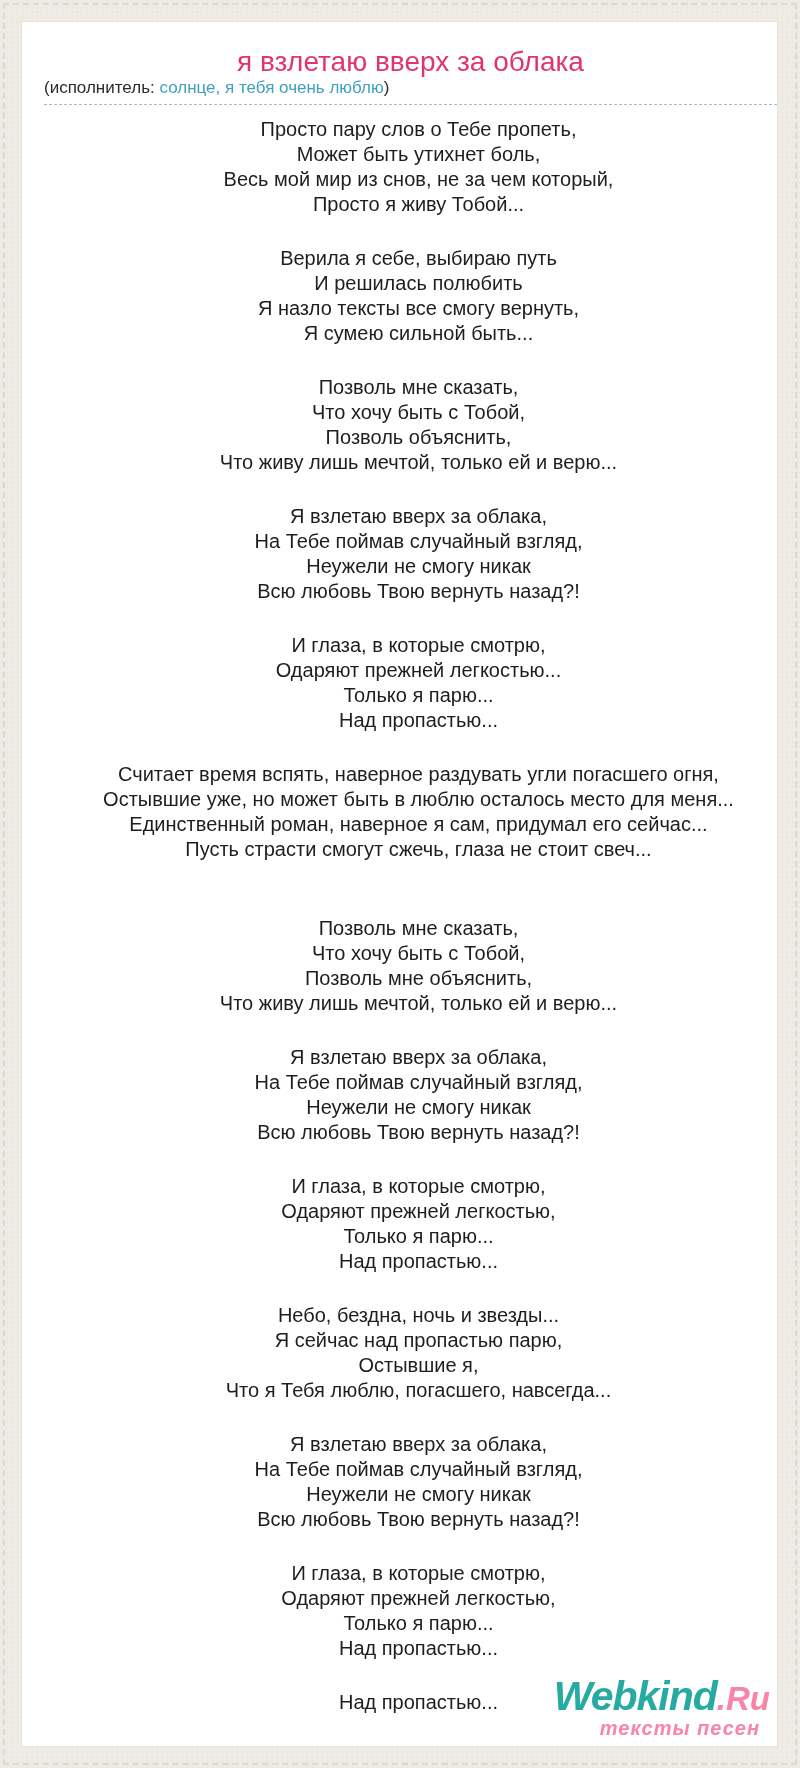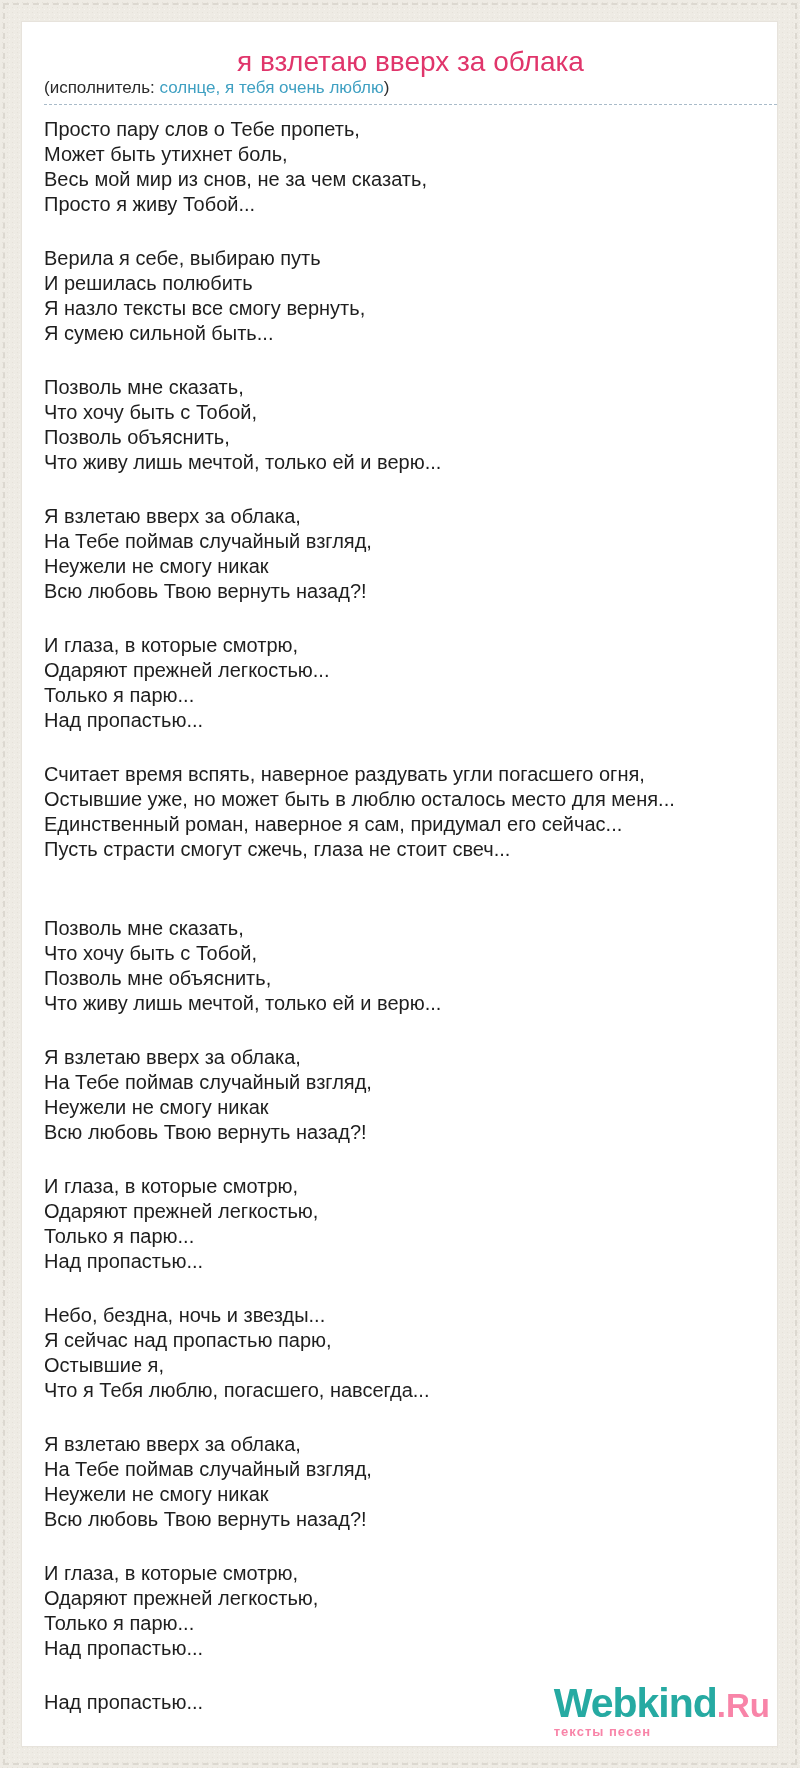--- a/index.html
+++ b/index.html
@@ -63,52 +63,53 @@
     cursor: pointer;
   }
 
   .lyrics {
     margin-top: 12px;
     font-size: 20px;
     line-height: 25px;
     color: #1e1e1e;
   }
 
-  .verse { margin: 0 0 29px 0; }
+  .verse { margin: 0 0 29px 16px; text-align: center; }
   .verse:last-child { margin-bottom: 0; }
 
   .logo {
     position: absolute;
     right: 7px;
     bottom: 8px;
-    text-align: left;
+    text-align: right;
     line-height: 1;
     text-decoration: none;
     display: block;
+    font-style: italic;
   }
 
   .logo-top { white-space: nowrap; }
 
   .logo-main {
     font-size: 41px;
     font-weight: bold;
     letter-spacing: -1px;
     color: #26aaa2;
   }
 
   .logo-suffix {
     font-size: 33px;
     font-weight: bold;
     color: #f884a8;
   }
 
   .logo-tagline {
     margin-top: 1px;
-    margin-right: 18px;
-    font-size: 13px;
+    margin-right: 10px;
+    font-size: 20px;
     font-weight: bold;
     letter-spacing: 1px;
     color: #f884a8;
   }
 </style>
 </head>
 <body>
 
 <div class="page">
   <div class="stitch"></div>
@@ -116,21 +117,21 @@
   <div class="card">
 
     <h1 class="song-title">я взлетаю вверх за облака</h1>
 
     <div class="artist-line"><span>(исполнитель:</span>
       <a class="artist-link">солнце, я тебя очень люблю</a><span>)</span>
     </div>
 
     <div class="lyrics">
 
-    <p class="verse"><span>Просто пару слов о Тебе пропеть,</span><br><span>Может быть утихнет боль,</span><br><span>Весь мой мир из снов, не за чем сказать,</span><br><span>Просто я живу Тобой...</span></p>
+    <p class="verse"><span>Просто пару слов о Тебе пропеть,</span><br><span>Может быть утихнет боль,</span><br><span>Весь мой мир из снов, не за чем который,</span><br><span>Просто я живу Тобой...</span></p>
         <p class="verse"><span>Верила я себе, выбираю путь</span><br><span>И решилась полюбить</span><br><span>Я назло тексты все смогу вернуть,</span><br><span>Я сумею сильной быть...</span></p>
         <p class="verse"><span>Позволь мне сказать,</span><br><span>Что хочу быть с Тобой,</span><br><span>Позволь объяснить,</span><br><span>Что живу лишь мечтой, только ей и верю...</span></p>
         <p class="verse"><span>Я взлетаю вверх за облака,</span><br><span>На Тебе поймав случайный взгляд,</span><br><span>Неужели не смогу никак</span><br><span>Всю любовь Твою вернуть назад?!</span></p>
         <p class="verse"><span>И глаза, в которые смотрю,</span><br><span>Одаряют прежней легкостью...</span><br><span>Только я парю...</span><br><span>Над пропастью...</span></p>
         <p class="verse"><span>Считает время вспять, наверное раздувать угли погасшего огня,</span><br><span>Остывшие уже, но может быть в люблю осталось место для меня...</span><br><span>Единственный роман, наверное я сам, придумал его сейчас...</span><br><span>Пусть страсти смогут сжечь, глаза не стоит свеч...</span></p>
         <p class="verse"><br><span>Позволь мне сказать,</span><br><span>Что хочу быть с Тобой,</span><br><span>Позволь мне объяснить,</span><br><span>Что живу лишь мечтой, только ей и верю...</span></p>
         <p class="verse"><span>Я взлетаю вверх за облака,</span><br><span>На Тебе поймав случайный взгляд,</span><br><span>Неужели не смогу никак</span><br><span>Всю любовь Твою вернуть назад?!</span></p>
         <p class="verse"><span>И глаза, в которые смотрю,</span><br><span>Одаряют прежней легкостью,</span><br><span>Только я парю...</span><br><span>Над пропастью...</span></p>
         <p class="verse"><span>Небо, бездна, ночь и звезды...</span><br><span>Я сейчас над пропастью парю,</span><br><span>Остывшие я,</span><br><span>Что я Тебя люблю, погасшего, навсегда...</span></p>
         <p class="verse"><span>Я взлетаю вверх за облака,</span><br><span>На Тебе поймав случайный взгляд,</span><br><span>Неужели не смогу никак</span><br><span>Всю любовь Твою вернуть назад?!</span></p>

